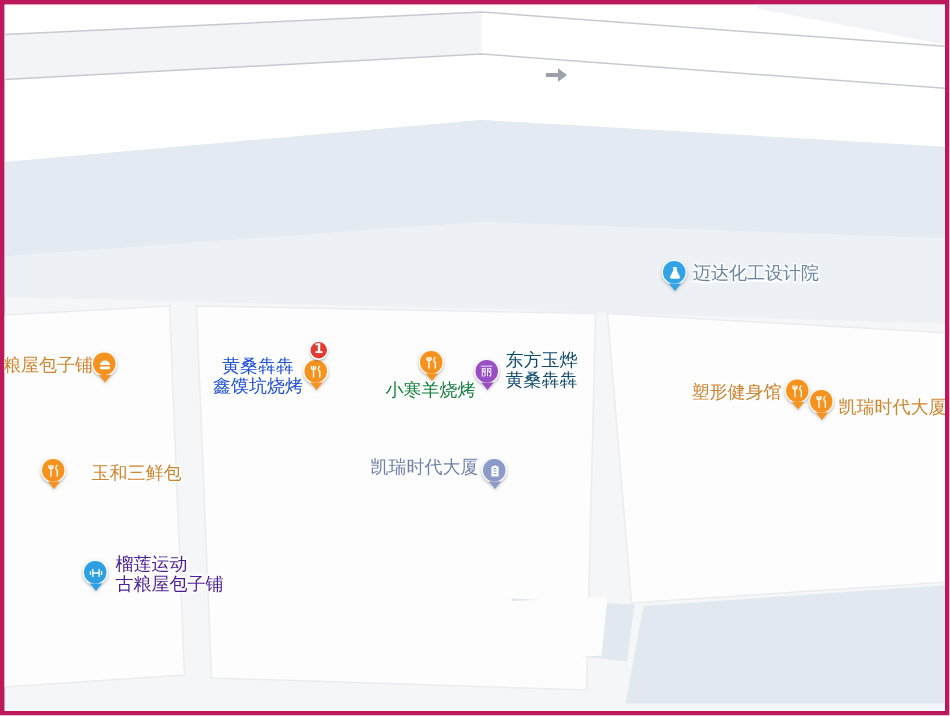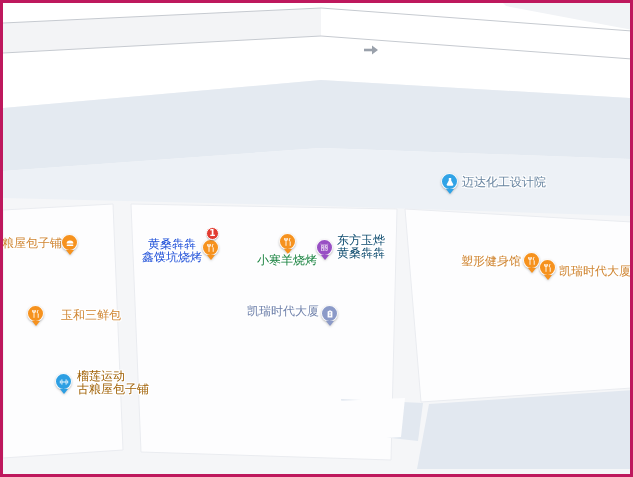--- a/index.html
+++ b/index.html
@@ -192,19 +192,19 @@
 
   <div class="poi" style="left:52px;top:367px">
     <div class="pin" style="position:absolute;left:0;top:3px;color:#2d9fe3">
       <div class="pin-circle">
         <svg width="10" height="10" viewBox="0 0 10 10">
           <path d="M1.3 3.6 v2.8 M2.9 2.4 v5.2 M7.1 2.4 v5.2 M8.7 3.6 v2.8 M2.9 5 h4.2" stroke="#fff" stroke-width="0.9" fill="none"></path>
         </svg>
       </div>
       <div class="pin-tip"></div>
     </div>
-    <div class="poi-label" style="left:22px;top:0;color:#a16207">
+    <div class="poi-label" style="left:22px;top:0;color:#4c1d95">
       <div>榴莲运动</div>
       <div>古粮屋包子铺</div>
     </div>
   </div>
 
 </div>
 
 </body></html>

